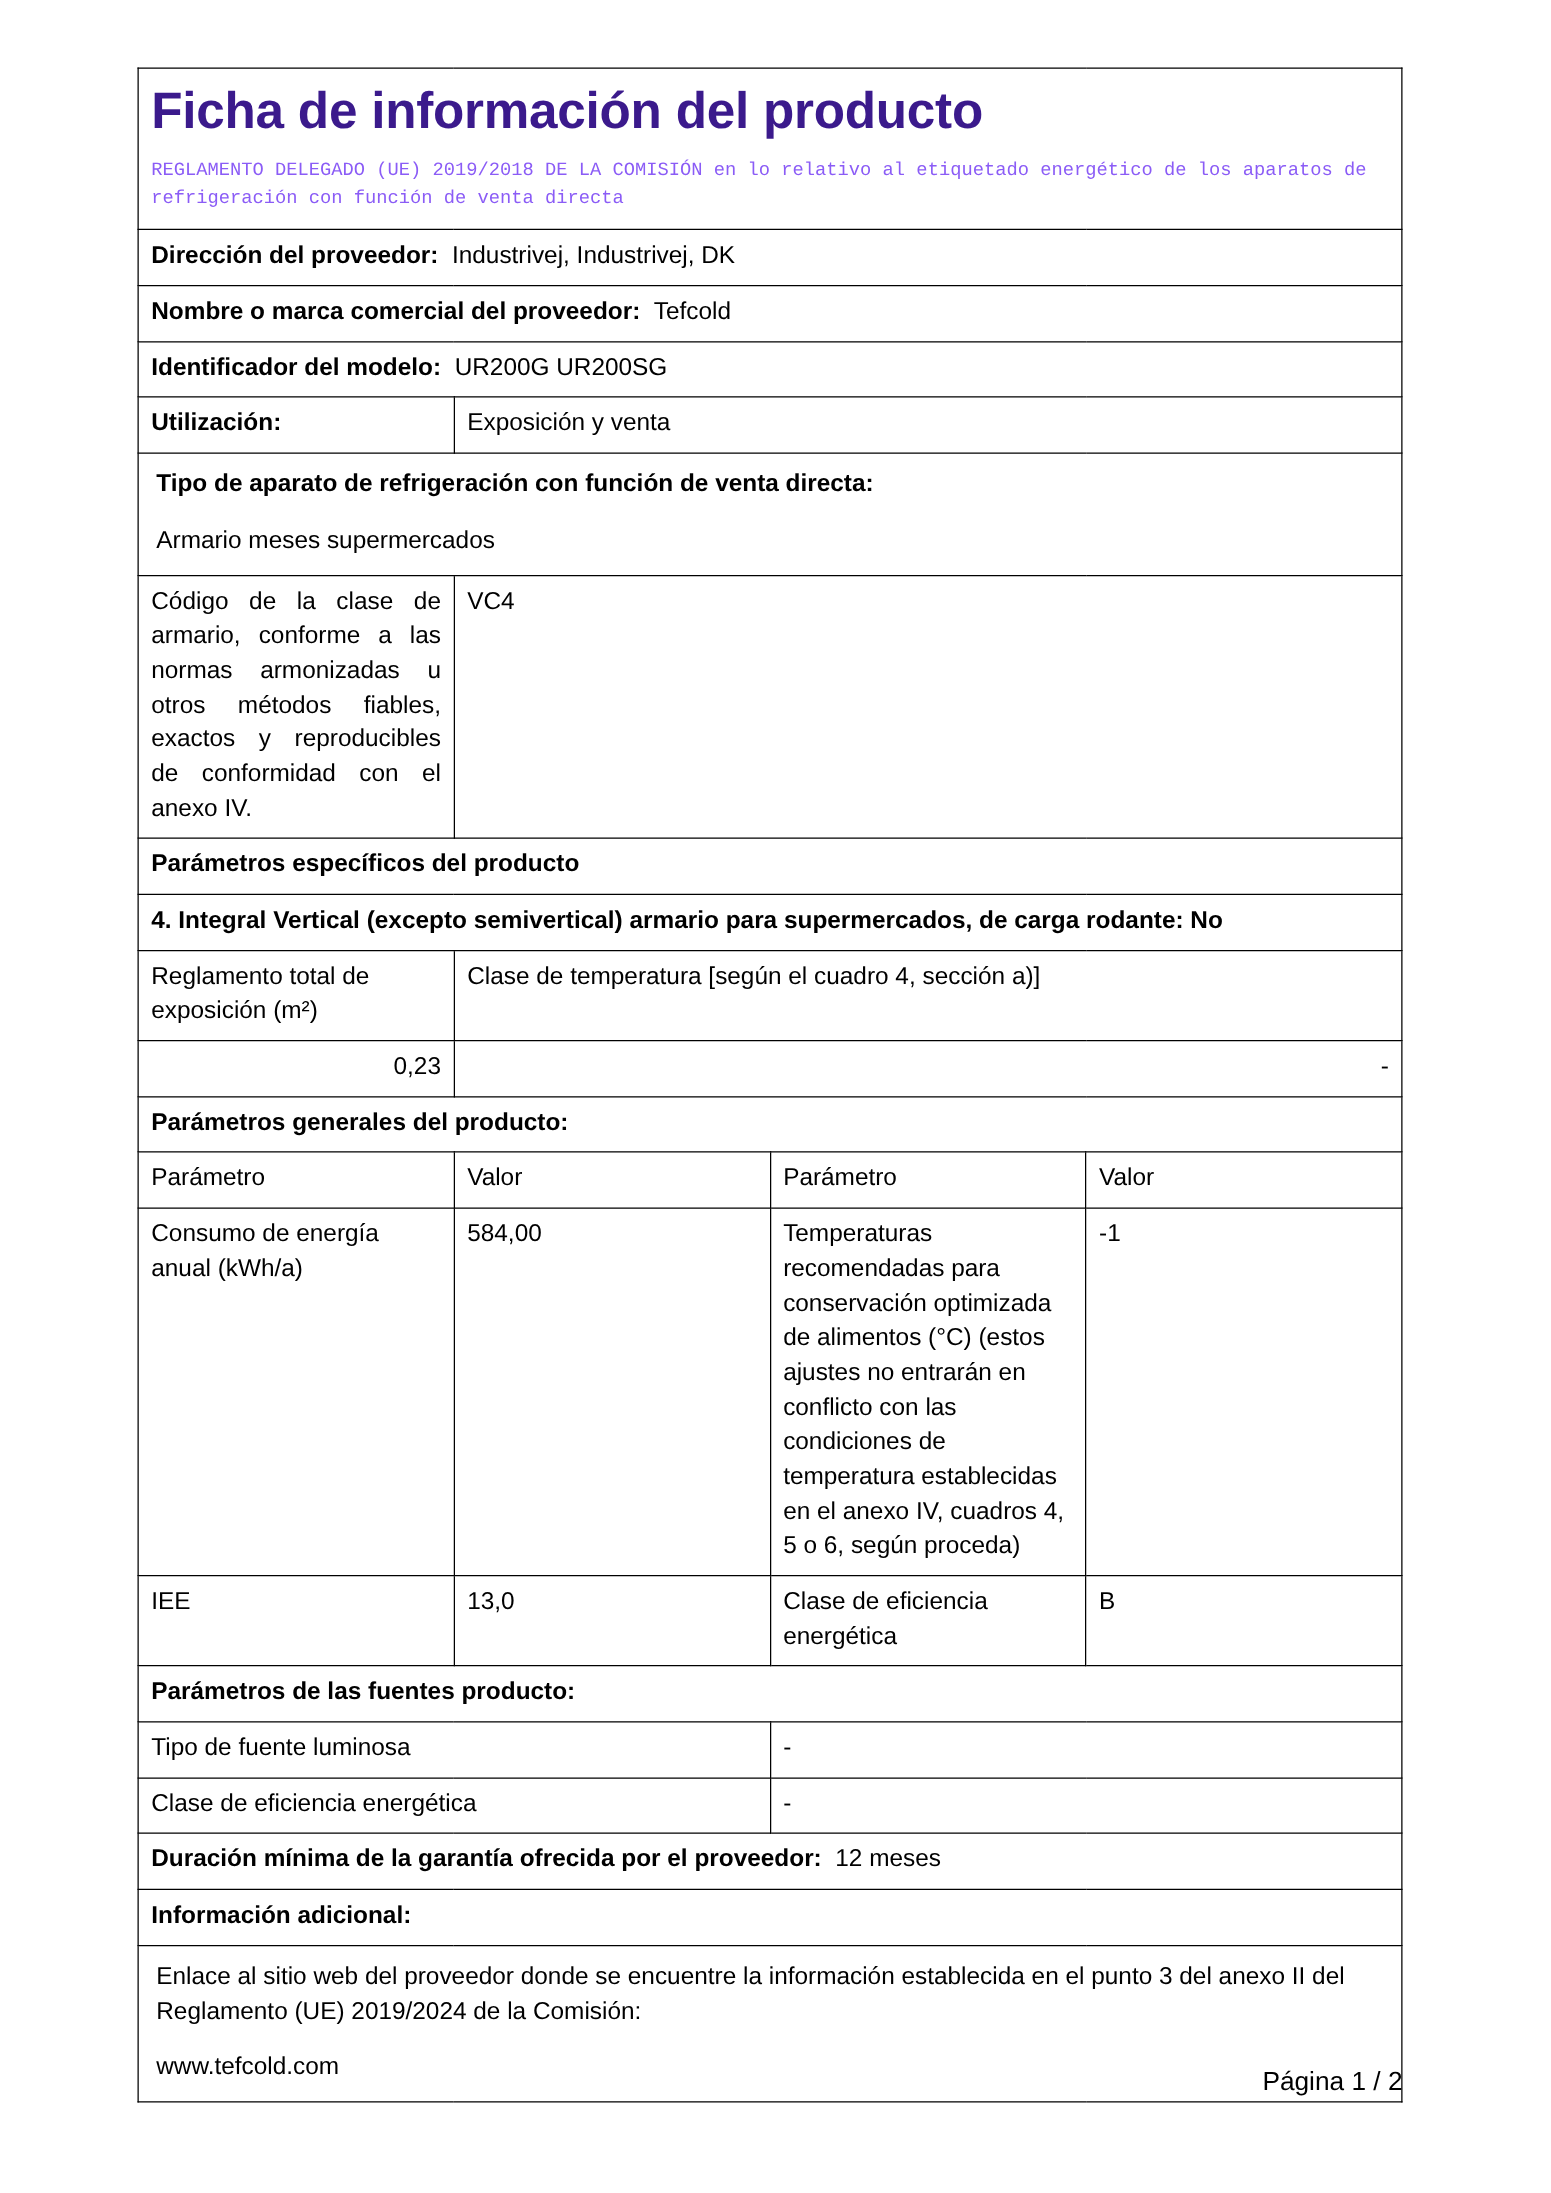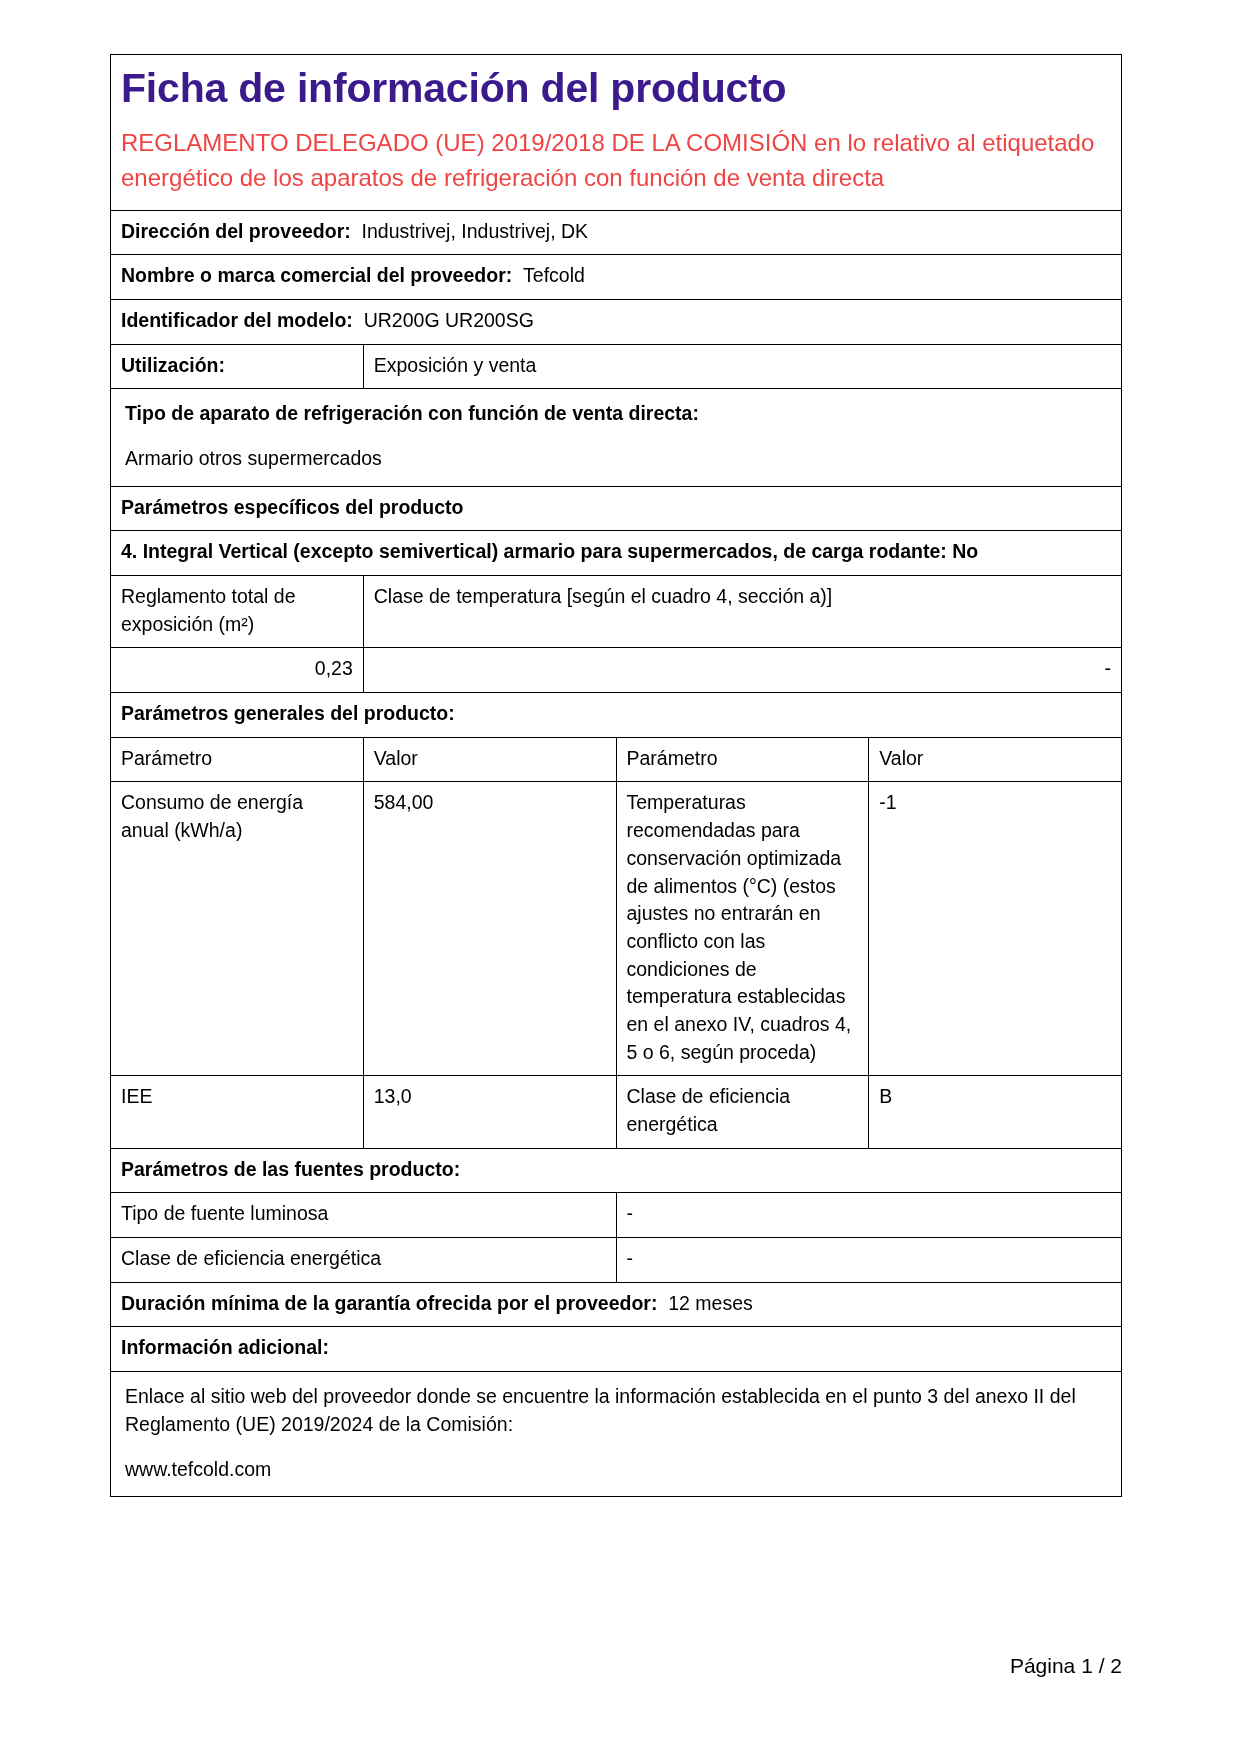--- a/index.html
+++ b/index.html
@@ -42,23 +42,24 @@
   }
   .doc-title {
     color: #3b1a8c;
     font-size: 41px;
     font-weight: bold;
     line-height: 1.12;
     margin: 4px 0 14px 0;
     letter-spacing: -0.2px;
   }
   .subtitle {
-    font-size: 24px;
+    font-size: 15px;
     line-height: 1.45;
-    color: #ef4444;
+    color: #8b5cf6;
+    font-family: Liberation Mono, monospace;
   }
   .bold {
     font-weight: bold;
   }
   .val-inline {
     font-weight: normal;
   }
   .justify {
     text-align: justify;
     text-align-last: left;
@@ -128,24 +129,32 @@
           <span class="bold">Utilización:</span>
         </td>
         <td colspan="3">
           <span>Exposición y venta</span>
         </td>
       </tr>
 
       <tr>
         <td colspan="4">
           <div class="bold p-block">Tipo de aparato de refrigeración con función de venta directa:</div>
-          <div class="p-block">Armario otros supermercados</div>
-        </td>
-      </tr>
-
+          <div class="p-block">Armario meses supermercados</div>
+        </td>
+      </tr>
+
+      <tr>
+        <td class="justify tall-cell" style="width:285px">
+          <span>Código de la clase de armario, conforme a las normas armonizadas u otros métodos fiables, exactos y reproducibles de conformidad con el anexo IV.</span>
+        </td>
+        <td colspan="3">
+          <span>VC4</span>
+        </td>
+      </tr>
 
       <tr>
         <td colspan="4">
           <span class="bold">Parámetros específicos del producto</span>
         </td>
       </tr>
 
       <tr>
         <td colspan="4">
           <span class="bold">4. Integral Vertical (excepto semivertical) armario para supermercados, de carga rodante: No</span>

